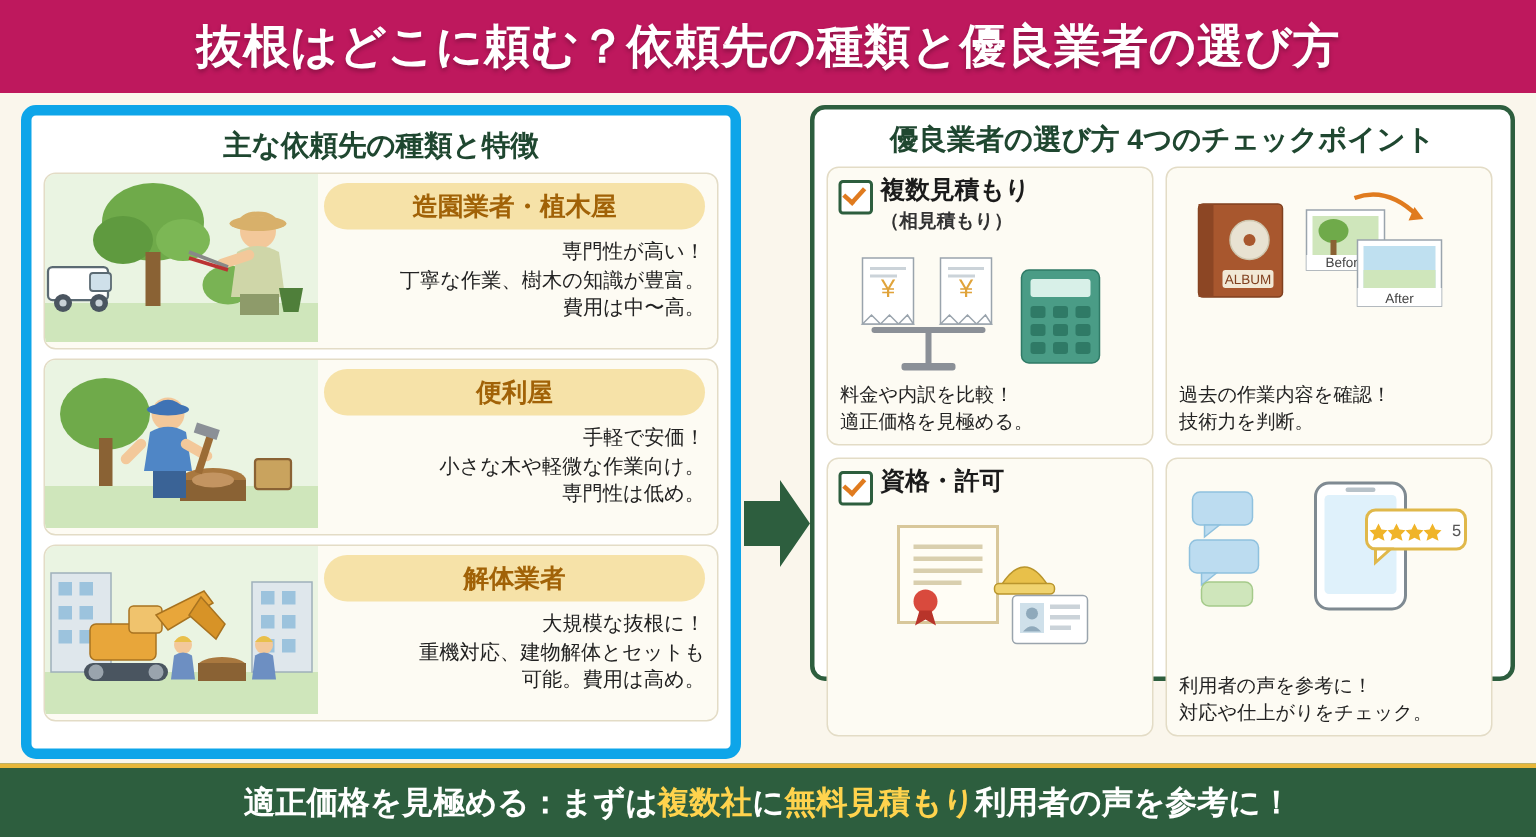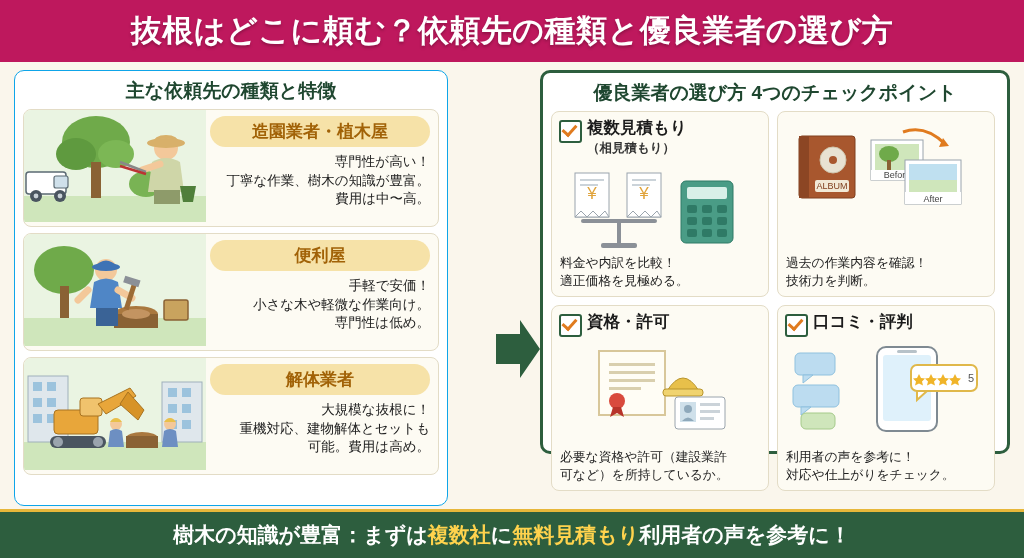--- a/index.html
+++ b/index.html
@@ -28,22 +28,22 @@
   }
   .footer .ftext{color:#ffffff;font-size:21px;font-weight:bold;}
   .footer .hl{color:#ffd34d;}
 
   
   .body{
     position:absolute;left:0;top:62px;width:1024px;height:450px;
   }
 
   .col-left{
-    position:absolute;left:14px;top:8px;width:434px;height:436px;
-    background:#ffffff;border:1px solid #0ea5e9;border-radius:10px;
+    position:absolute;left:14px;top:8px;width:480px;height:436px;
+    background:#ffffff;border:7px solid #0ea5e9;border-radius:10px;
     box-sizing:border-box;padding:6px;
   }
   .col-right{
     position:absolute;left:540px;top:8px;width:470px;height:384px;
     background:#ffffff;border:3px solid #2d5e3e;border-radius:10px;
     box-sizing:border-box;padding:6px;
   }
   .col-head{
     height:28px;display:flex;align-items:center;justify-content:center;
     color:#1f4730;font-size:19px;font-weight:bold;margin-bottom:4px;
@@ -348,29 +348,23 @@
               <rect x="121" y="63" width="16" height="20" fill="#cfe0ea"></rect>
               <circle cx="129" cy="70" r="4" fill="#8fa9bb"></circle>
               <path d="M123 82 q6 -7 12 0z" fill="#8fa9bb"></path>
               <g fill="#cbd3d9">
                 <rect x="141" y="64" width="20" height="3"></rect>
                   <rect x="141" y="71" width="20" height="3"></rect>
                   <rect x="141" y="78" width="14" height="3"></rect>
               </g>
             </svg>
           </div>
-          <div class="rdesc" style="white-space:pre-line">必要な資格や許可（建設業許
-可など）を所持しているか。</div>
         </div>
 
         <div class="rcard">
-          <div class="rhead">
-            <span class="chk"></span>
-            <span class="rtitle">口コミ・評判</span>
-          </div>
           <div class="rart">
             <svg width="204" height="96" viewBox="0 0 204 96">
 
               <g fill="#bcdcf0" stroke="#8fc1de">
                 <rect x="10" y="14" width="40" height="22" rx="5"></rect>
                 <path d="M18 36 l0 8 l10 -8z"></path>
                 <rect x="8" y="46" width="46" height="22" rx="5"></rect>
                 <path d="M16 68 l0 8 l10 -8z"></path>
               </g>
               <g fill="#cfe6bb" stroke="#a5ca8a">
@@ -394,16 +388,16 @@
           </div>
           <div class="rdesc" style="white-space:pre-line">利用者の声を参考に！
 対応や仕上がりをチェック。</div>
         </div>
 
       </div>
     </div>
   </div>
 
   <div class="footer">
-    <div class="ftext"><span>樹木の知識が豊富：まずは</span><span class="hl">複数社</span><span>に</span><span class="hl">無料見積もり</span><span>利用者の声を参考に！</span></div>
+    <div class="ftext"><span>適正価格を見極める：まずは</span><span class="hl">複数社</span><span>に</span><span class="hl">無料見積もり</span><span>利用者の声を参考に！</span></div>
   </div>
 
 </div>
 
 </body></html>

